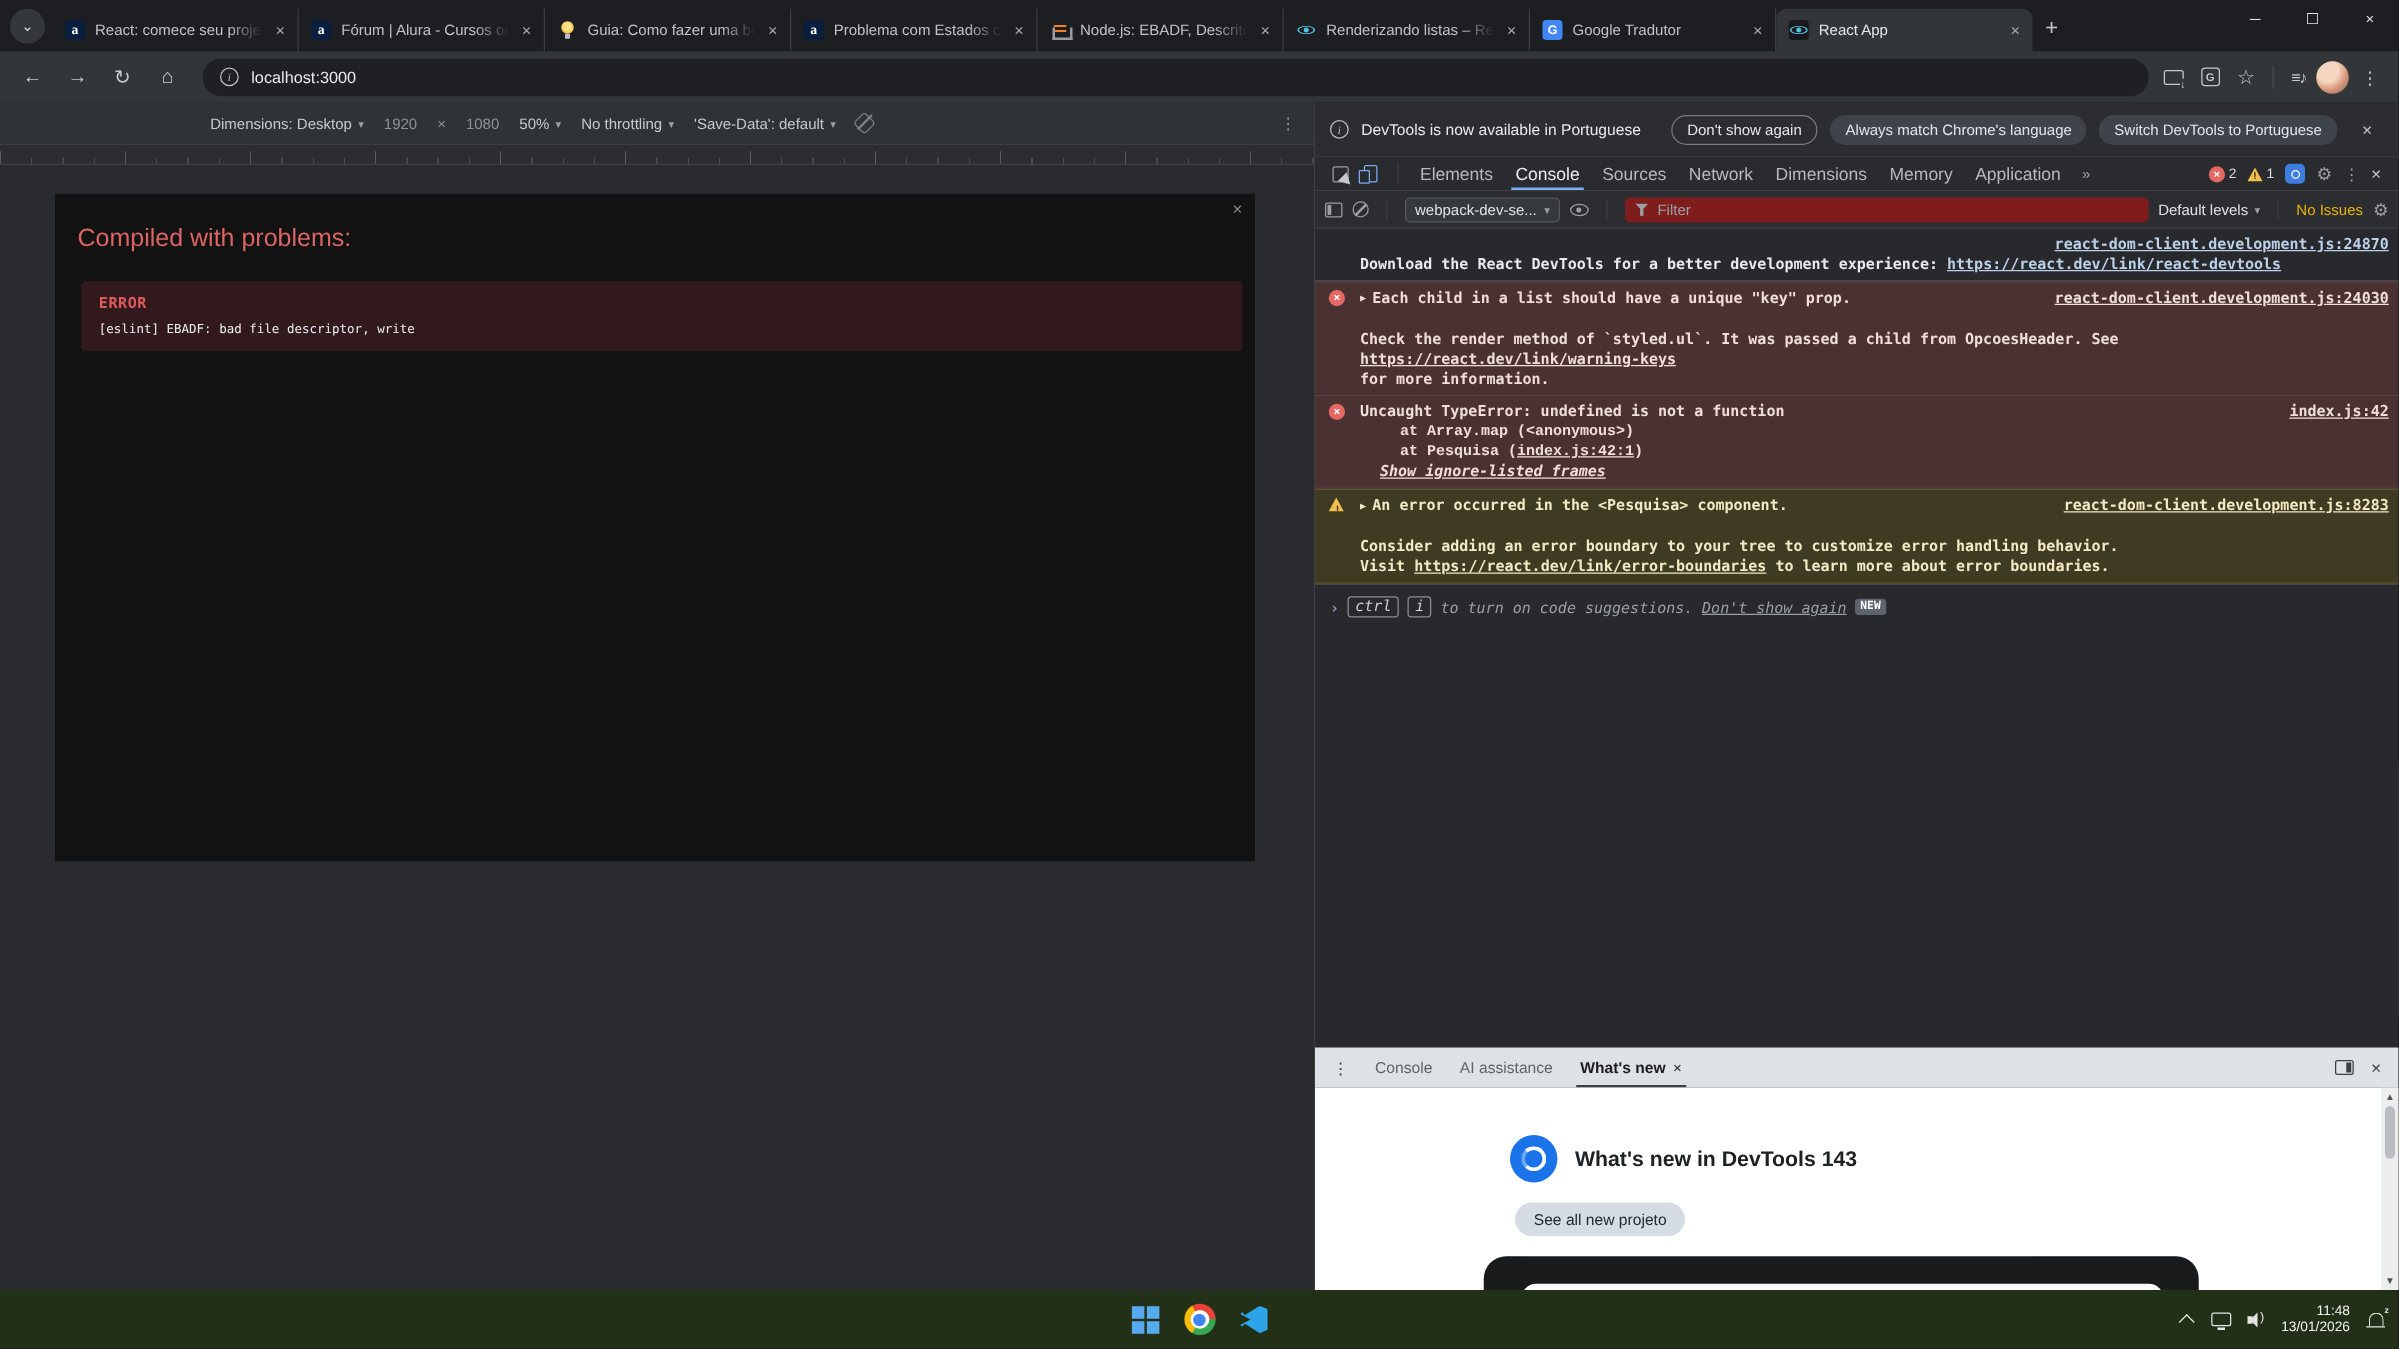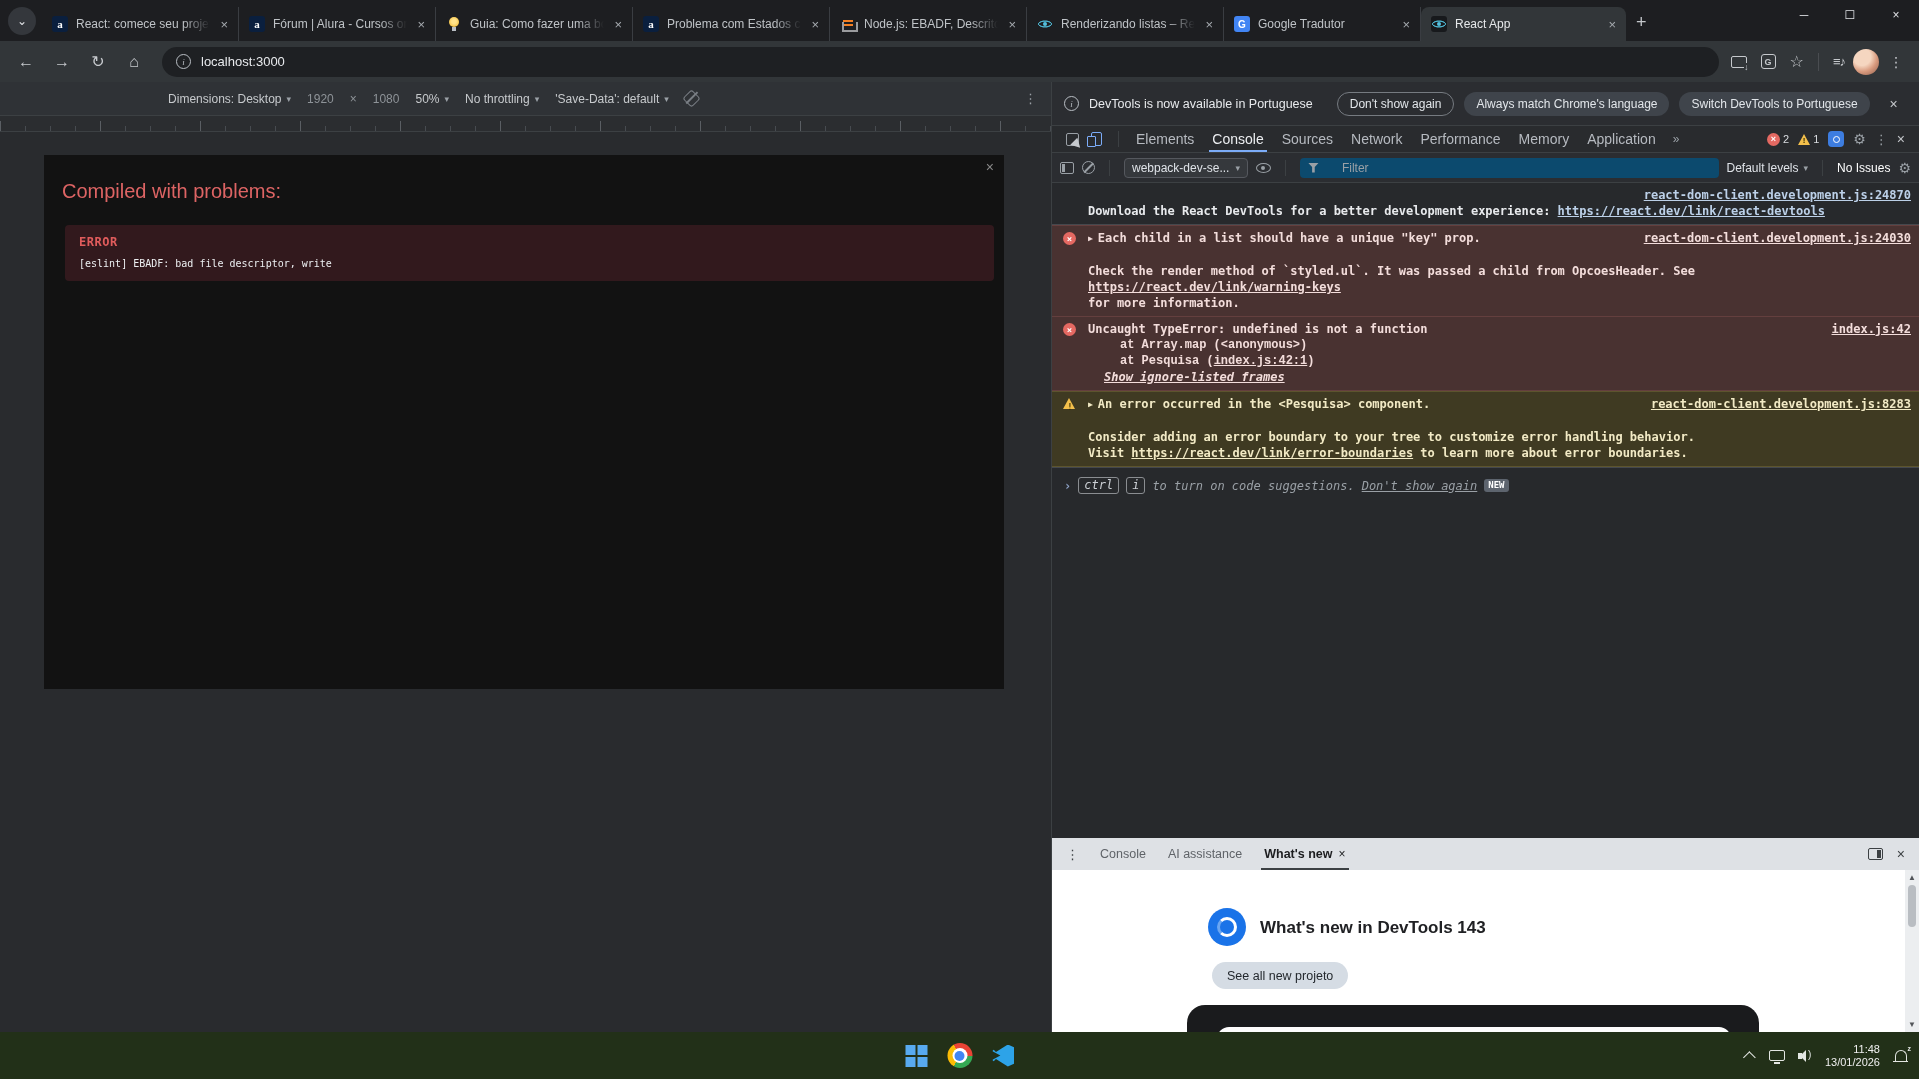--- a/index.html
+++ b/index.html
@@ -122,25 +122,25 @@
   .ctoolbar{height:30px;background:#2b2d31;border-bottom:1px solid #3c4043;display:flex;align-items:center;
     padding:0 8px;gap:8px;font-size:12px;}
   .sidetoggle{width:14px;height:12px;border:1.5px solid #9aa0a6;border-radius:2px;position:relative;}
   .sidetoggle::after{content:"";position:absolute;left:1px;top:1px;bottom:1px;width:3px;background:#9aa0a6;}
   .clearico{width:13px;height:13px;border:1.5px solid #9aa0a6;border-radius:50%;position:relative;}
   .clearico::after{content:"";position:absolute;left:-1px;top:5px;width:13px;height:1.5px;background:#9aa0a6;transform:rotate(-45deg);}
   .ctxselect{background:#35383c;border:1px solid #55585e;border-radius:4px;height:20px;display:flex;
     align-items:center;gap:6px;padding:0 7px;color:#dfe3e8;white-space:nowrap;}
   .eyeico{width:15px;height:10px;border:1.5px solid #9aa0a6;border-radius:50%;display:flex;align-items:center;justify-content:center;}
   .eyeico i{width:4px;height:4px;border-radius:50%;background:#9aa0a6;}
-  .filterbox{flex:1;height:20px;background:#0c4a6e;border-radius:4px;display:flex;align-items:center;gap:23px;
+  .filterbox{flex:1;height:20px;background:#7f1d1d;border-radius:4px;display:flex;align-items:center;gap:7px;
     padding:0 8px;color:#9aa0a6;}
   .funnel{width:11px;height:10px;background:#9aa0a6;clip-path:polygon(0 0,100% 0,62% 45%,62% 100%,38% 100%,38% 45%);}
   .levels{display:flex;align-items:center;gap:5px;color:#dfe3e8;white-space:nowrap;}
-  .noissues{color:#ffffff;white-space:nowrap;}
+  .noissues{color:#eab308;white-space:nowrap;}
 
   
   .cmessages{flex:1;overflow:hidden;font-family:"DejaVu Sans Mono",monospace;font-size:12px;line-height:16px;}
   .crow{position:relative;padding:4px 8px 5px 36px;border-bottom:1px solid #45484d;font-weight:bold;}
   .crow-info{color:#e8eaed;}
   .crow-error{background:#493231;border-top:1px solid #643f3e;border-bottom:1px solid #643f3e;color:#f3dddb;}
   .crow-error + .crow-error{border-top:none;}
   .crow-warn{background:#3f3a22;border-top:1px solid #5c542d;border-bottom:1px solid #5c542d;color:#f2eac5;}
   .cicon{position:absolute;left:11px;top:6px;}
   .mline{min-height:16px;}
@@ -348,21 +348,21 @@
 
       <div class="ptabs">
         <span class="inspectico"></span>
         <span class="deviceico"></span>
         <span class="vdiv"></span>
         <div style="display:flex;height:100%;">
             <div class="ptab">Elements</div>
             <div class="ptab active">Console</div>
             <div class="ptab">Sources</div>
             <div class="ptab">Network</div>
-            <div class="ptab">Performance</div>
+            <div class="ptab">Dimensions</div>
             <div class="ptab">Memory</div>
             <div class="ptab">Application</div>
           </div>
         <span class="morechev">»</span>
         <div class="ptabs-right">
           <span class="errbadge">
             <span class="errdot">×</span>
             <span>2</span>
           </span>
           <span class="warnbadge">

